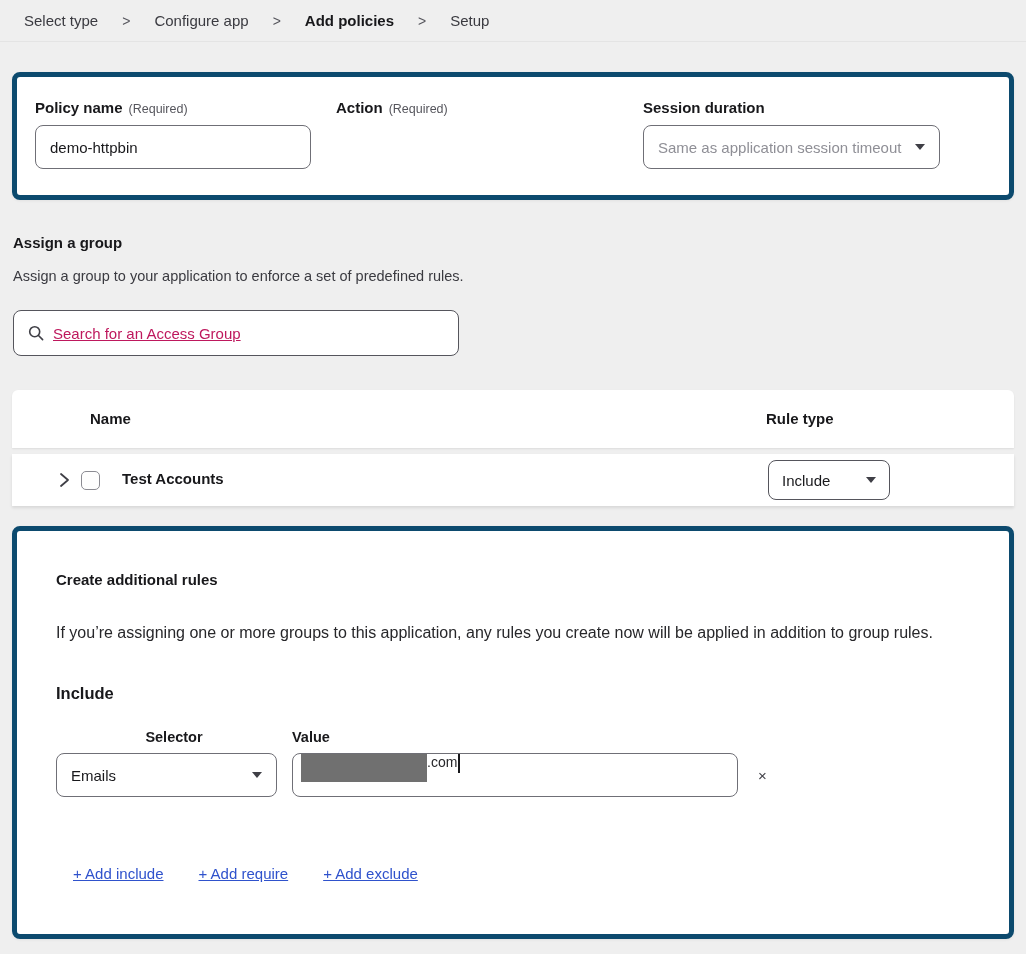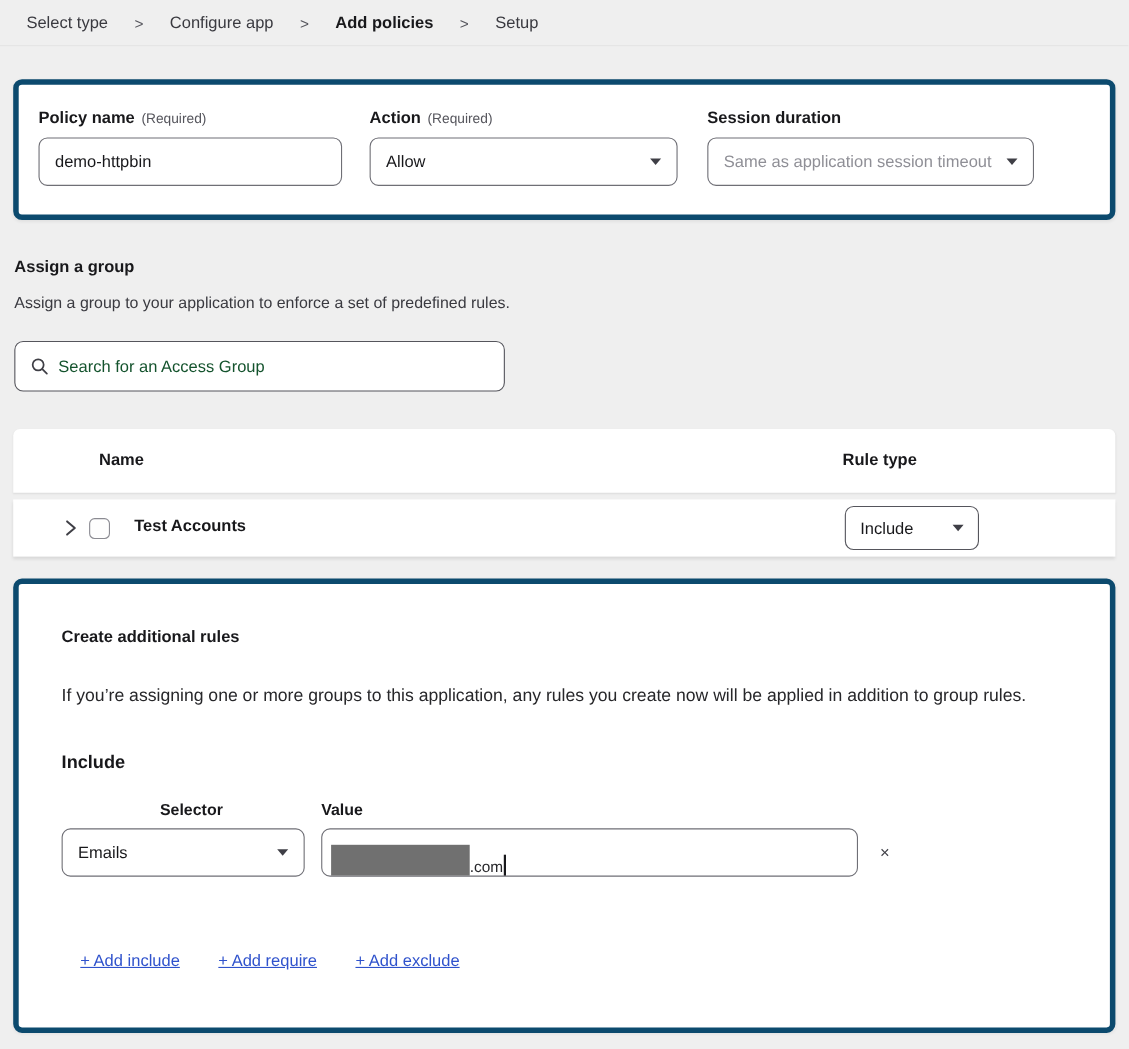--- a/index.html
+++ b/index.html
@@ -78,21 +78,21 @@
   .search-box {
     margin-top: 26px;
     width: 446px; height: 46px;
     background: #fff;
     border: 1px solid #55555c;
     border-radius: 8px;
     display: flex; align-items: center;
     padding: 0 14px;
     gap: 9px;
   }
-  .search-box .ph { font-size: 15px; color: #14532d; }
+  .search-box .ph { font-size: 15px; color: #be185d; text-decoration: underline; }
 
   
   .groups-table { margin: 34px 12px 0 12px; }
   .gt-header {
     position: relative;
     height: 58px;
     background: #fff;
     border-radius: 6px 6px 0 0;
     box-shadow: 0 1px 2px rgba(0,0,0,0.08);
   }
@@ -134,26 +134,26 @@
     padding: 40px 39px 52px 39px;
   }
   .rules-desc { margin-top: 36px; font-size: 16px; color: #27272a; }
   .include-heading { margin-top: 42px; font-size: 16.5px; font-weight: 700; }
   .rule-labels { display: flex; margin-top: 26px; text-align: center; }
   .rule-label { font-size: 14.5px; font-weight: 700; }
   .rule-label.selector { width: 236px; }
   .rule-controls { display: flex; align-items: center; margin-top: 8px; }
   .selector-select { width: 221px; }
   .value-input {
-    width: 488px; height: 44px;
+    width: 446px; height: 44px;
     margin-left: 15px;
     border: 1px solid #6f6f76;
     border-radius: 8px;
     background: #fff;
-    display: flex; align-items: flex-end;
+    display: flex; align-items: flex-start;
     padding: 0 8px;
     cursor: text;
   }
   .redaction-box { width: 126px; height: 28px; background: #707070; flex: none; }
   .value-text { font-size: 14px; color: #27272a; }
   .text-cursor { width: 1.5px; height: 19px; background: #18181b; margin-left: 1px; }
   .remove-rule {
     margin-left: 20px;
     font-size: 15px;
     color: #3f3f46;
@@ -187,24 +187,20 @@
     <div class="control">
       <input class="text-input" type="text" value="demo-httpbin" style="">
     </div>
   </div>
 
   <div class="fg2">
     <div class="field-label-row">
       <span class="field-label">Action</span>
       <span class="required-hint">(Required)</span>
     </div>
-    <div class="control select">
-      <span>Allow</span>
-      <span class="caret"></span>
-    </div>
   </div>
 
   <div class="fg3">
     <div class="field-label-row">
       <span class="field-label">Session duration</span>
     </div>
     <div class="control select">
       <span class="muted-value">Same as application session timeout</span>
       <span class="caret"></span>
     </div>

